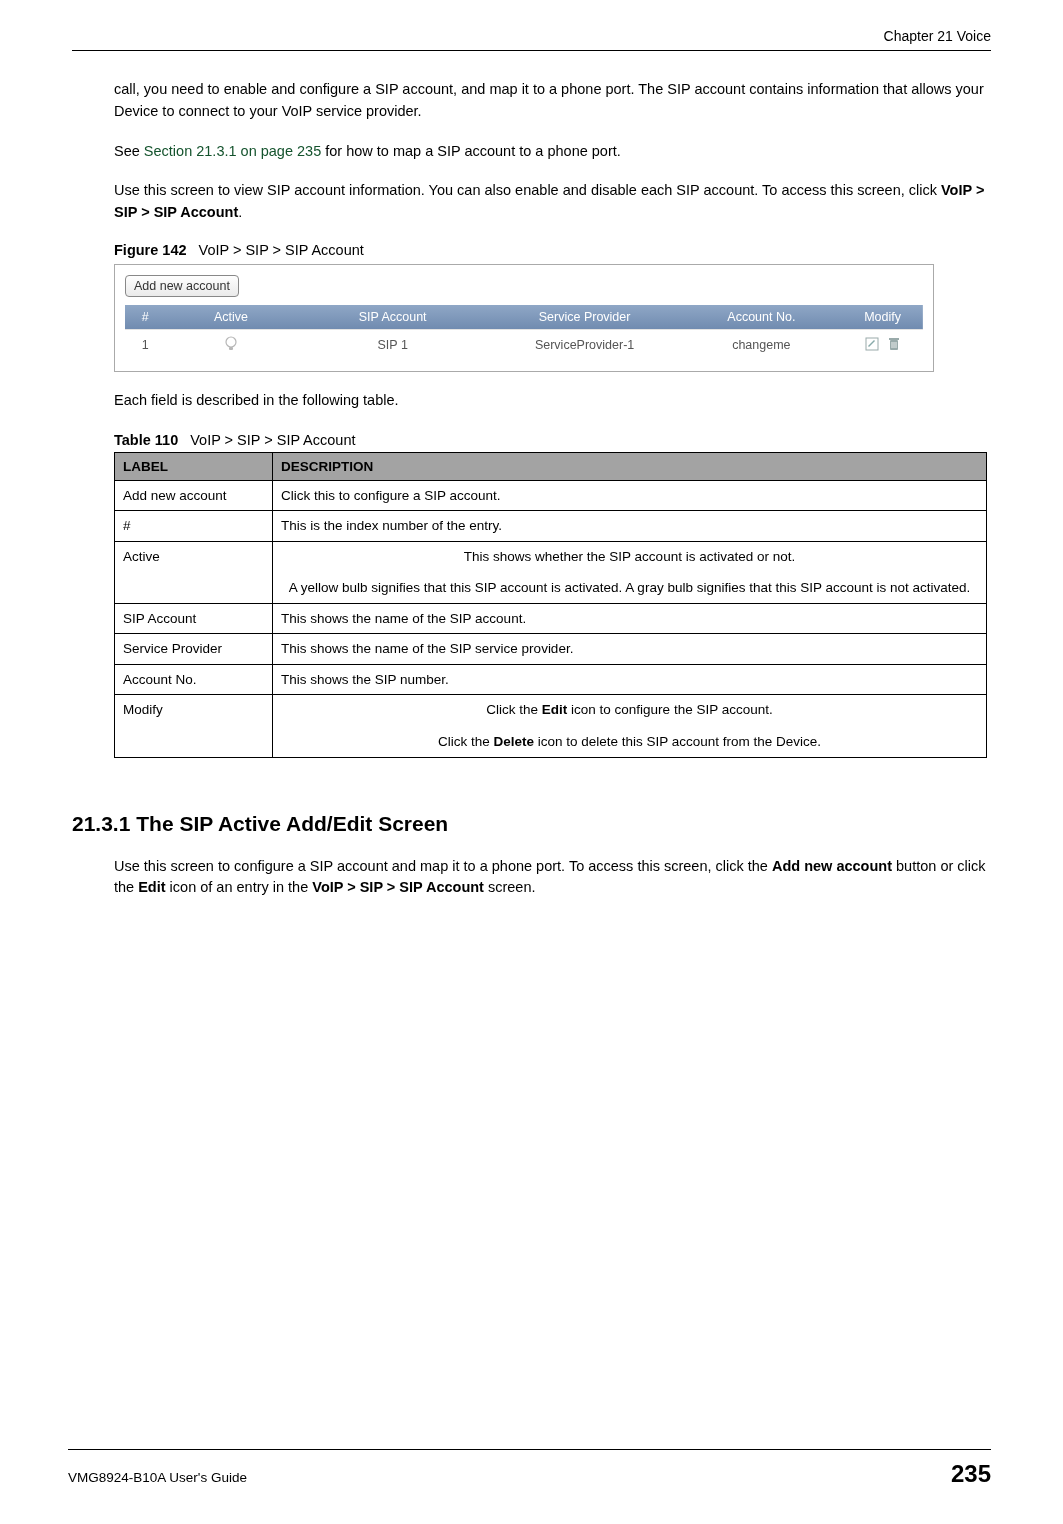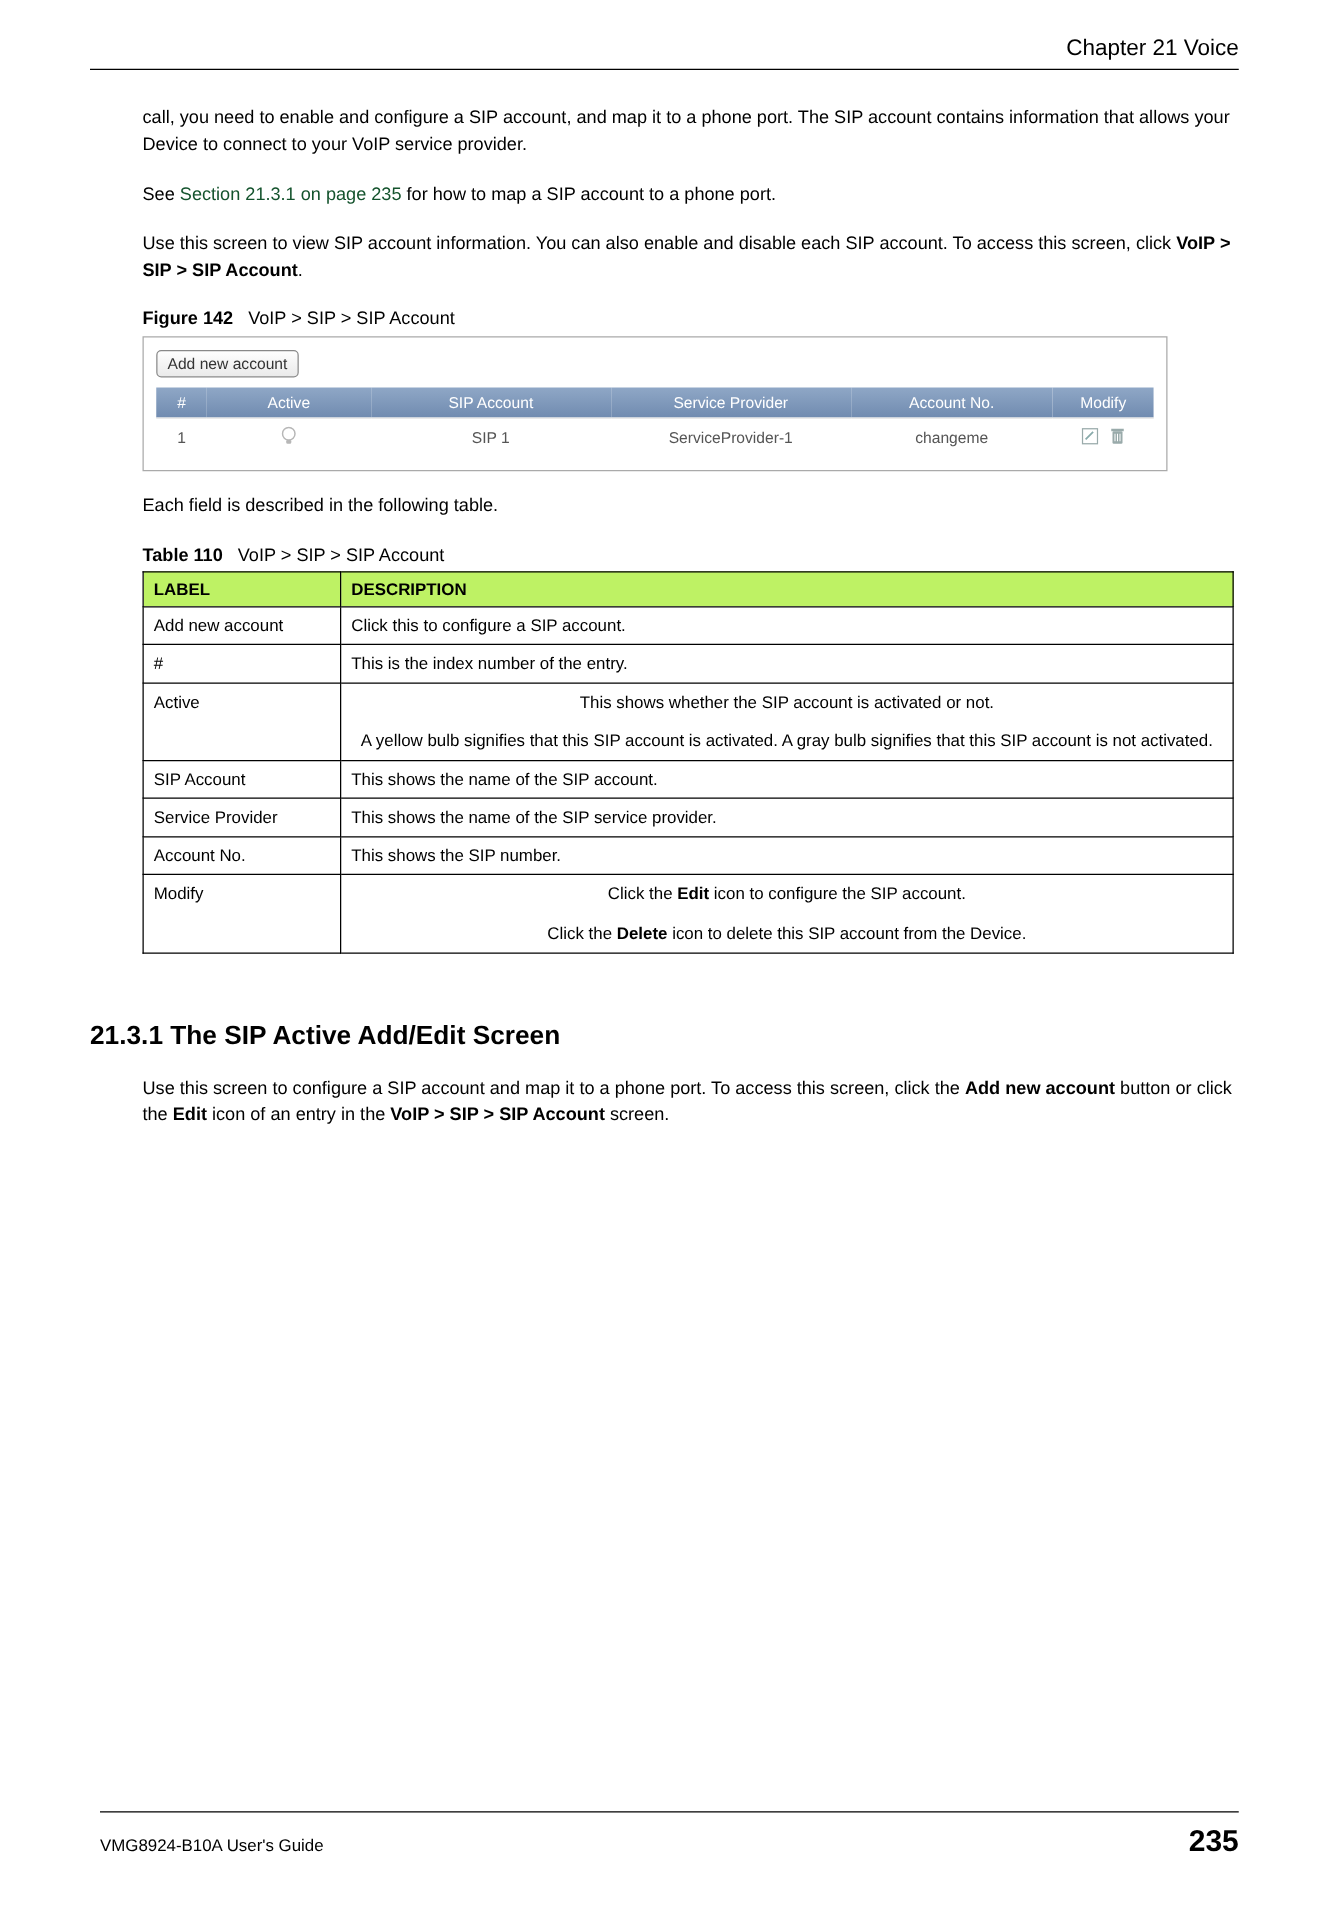--- a/index.html
+++ b/index.html
@@ -14,21 +14,21 @@
     }
     .page {
       padding: 28px 72px 0 72px;
     }
     .top-rule-area {
       position: relative;
       margin-bottom: 28px;
     }
     .chapter-header {
       text-align: right;
-      font-size: 18px;
+      font-size: 14px;
       padding-bottom: 6px;
       border-bottom: 1.5px solid #000;
     }
     .content {
       padding-left: 42px;
     }
     p { margin-bottom: 18px; line-height: 1.5; }
     .link { color: #14532d; }
     .bold { font-weight: bold; }
     .fig-caption { font-size: 14.5px; margin-bottom: 6px; }
@@ -87,21 +87,21 @@
     
     .tbl-caption { font-size: 14.5px; margin-bottom: 4px; margin-top: 20px; }
     .tbl-caption .tblno { font-weight: bold; margin-right: 12px; }
     .desc-table {
       width: 873px;
       border-collapse: collapse;
       border: 1px solid #000;
       font-size: 13.5px;
     }
     .desc-table th {
-      background: #bef264;
+      background: #a3a3a3;
       text-align: left;
       padding: 6px 8px;
       border: 1px solid #000;
       font-weight: bold;
     }
     .desc-table td {
       border: 1px solid #000;
       padding: 5px 8px;
       vertical-align: top;
       line-height: 1.45;
@@ -115,21 +115,21 @@
       font-weight: bold;
       font-size: 21px;
       margin-top: 54px;
       margin-bottom: 20px;
       margin-left: -42px;
     }
 
     .footer {
       position: absolute;
       bottom: 36px;
-      left: 80px;
+      left: 68px;
       right: 72px;
       border-top: 1.5px solid #000;
       padding-top: 10px;
       display: flex;
       justify-content: space-between;
       align-items: baseline;
     }
     .footer-guide { font-size: 13.5px; }
     .footer-page { font-family: Arial, sans-serif; font-weight: bold; font-size: 24px; margin-left: 40px; }
   </style>

